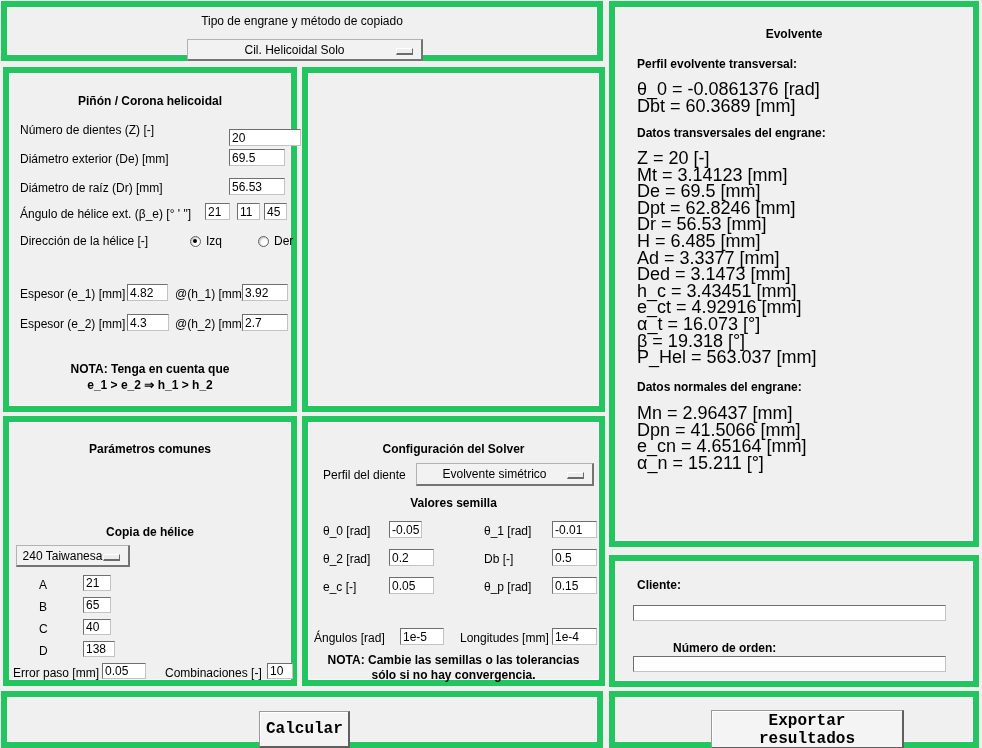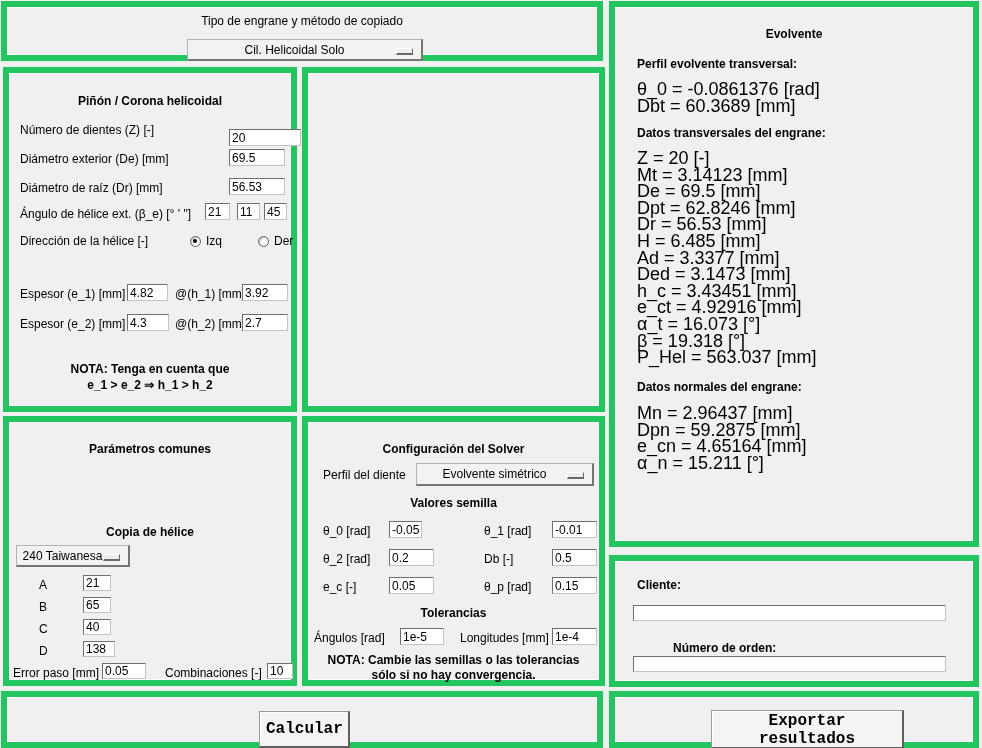--- a/index.html
+++ b/index.html
@@ -125,21 +125,20 @@
     <div class="lbl" style="left:15px;top:130px;">θ_2 [rad]</div>
     <input class="edit" style="left: 81px; top: 127px; width: 45px;" value="0.2">
     <div class="lbl" style="left:176px;top:130px;">Db [-]</div>
     <input class="edit" style="left: 244px; top: 127px; width: 45px;" value="0.5">
 
     <div class="lbl" style="left:15px;top:158px;">e_c [-]</div>
     <input class="edit" style="left: 81px; top: 155px; width: 45px;" value="0.05">
     <div class="lbl" style="left:176px;top:158px;">θ_p [rad]</div>
     <input class="edit" style="left: 244px; top: 155px; width: 45px;" value="0.15">
 
-    <div class="ptitle" style="top:184px;">Tolerancias</div>
 
     <div class="lbl" style="left:6px;top:209px;">Ángulos [rad]</div>
     <input class="edit" style="left: 92px; top: 206px; width: 44px;" value="1e-5">
     <div class="lbl" style="left:152px;top:209px;">Longitudes [mm]</div>
     <input class="edit" style="left: 244px; top: 206px; width: 45px;" value="1e-4">
 
     <div class="lbl bold center" style="top:231px;">NOTA: Cambie las semillas o las tolerancias</div>
     <div class="lbl bold center" style="top:246px;">sólo si no hay convergencia.</div>
   </div>
 
@@ -165,21 +164,21 @@
       <div class="rline">h_c = 3.43451 [mm]</div>
       <div class="rline">e_ct = 4.92916 [mm]</div>
       <div class="rline">α_t = 16.073 [°]</div>
       <div class="rline">β = 19.318 [°]</div>
       <div class="rline">P_Hel = 563.037 [mm]</div>
     </div>
 
     <div class="rsec" style="left:22px;top:373px;">Datos normales del engrane:</div>
     <div class="rlines" style="left:22px;top:398px;">
       <div class="rline">Mn = 2.96437 [mm]</div>
-      <div class="rline">Dpn = 59.2875 [mm]</div>
+      <div class="rline">Dpn = 41.5066 [mm]</div>
       <div class="rline">e_cn = 4.65164 [mm]</div>
       <div class="rline">α_n = 15.211 [°]</div>
     </div>
   </div>
 
   <div class="panel" style="left:609px;top:555px;width:370px;height:132px;">
     <div class="lbl bold" style="left:22px;top:17px;">Cliente:</div>
     <input class="edit" style="left: 18px; top: 44px; width: 313px; height: 16px;" value="">
     <div class="lbl bold" style="left:22px;top:80px;margin-left:36px;">Número de orden:</div>
     <input class="edit" style="left: 18px; top: 95px; width: 313px; height: 16px;" value="">

